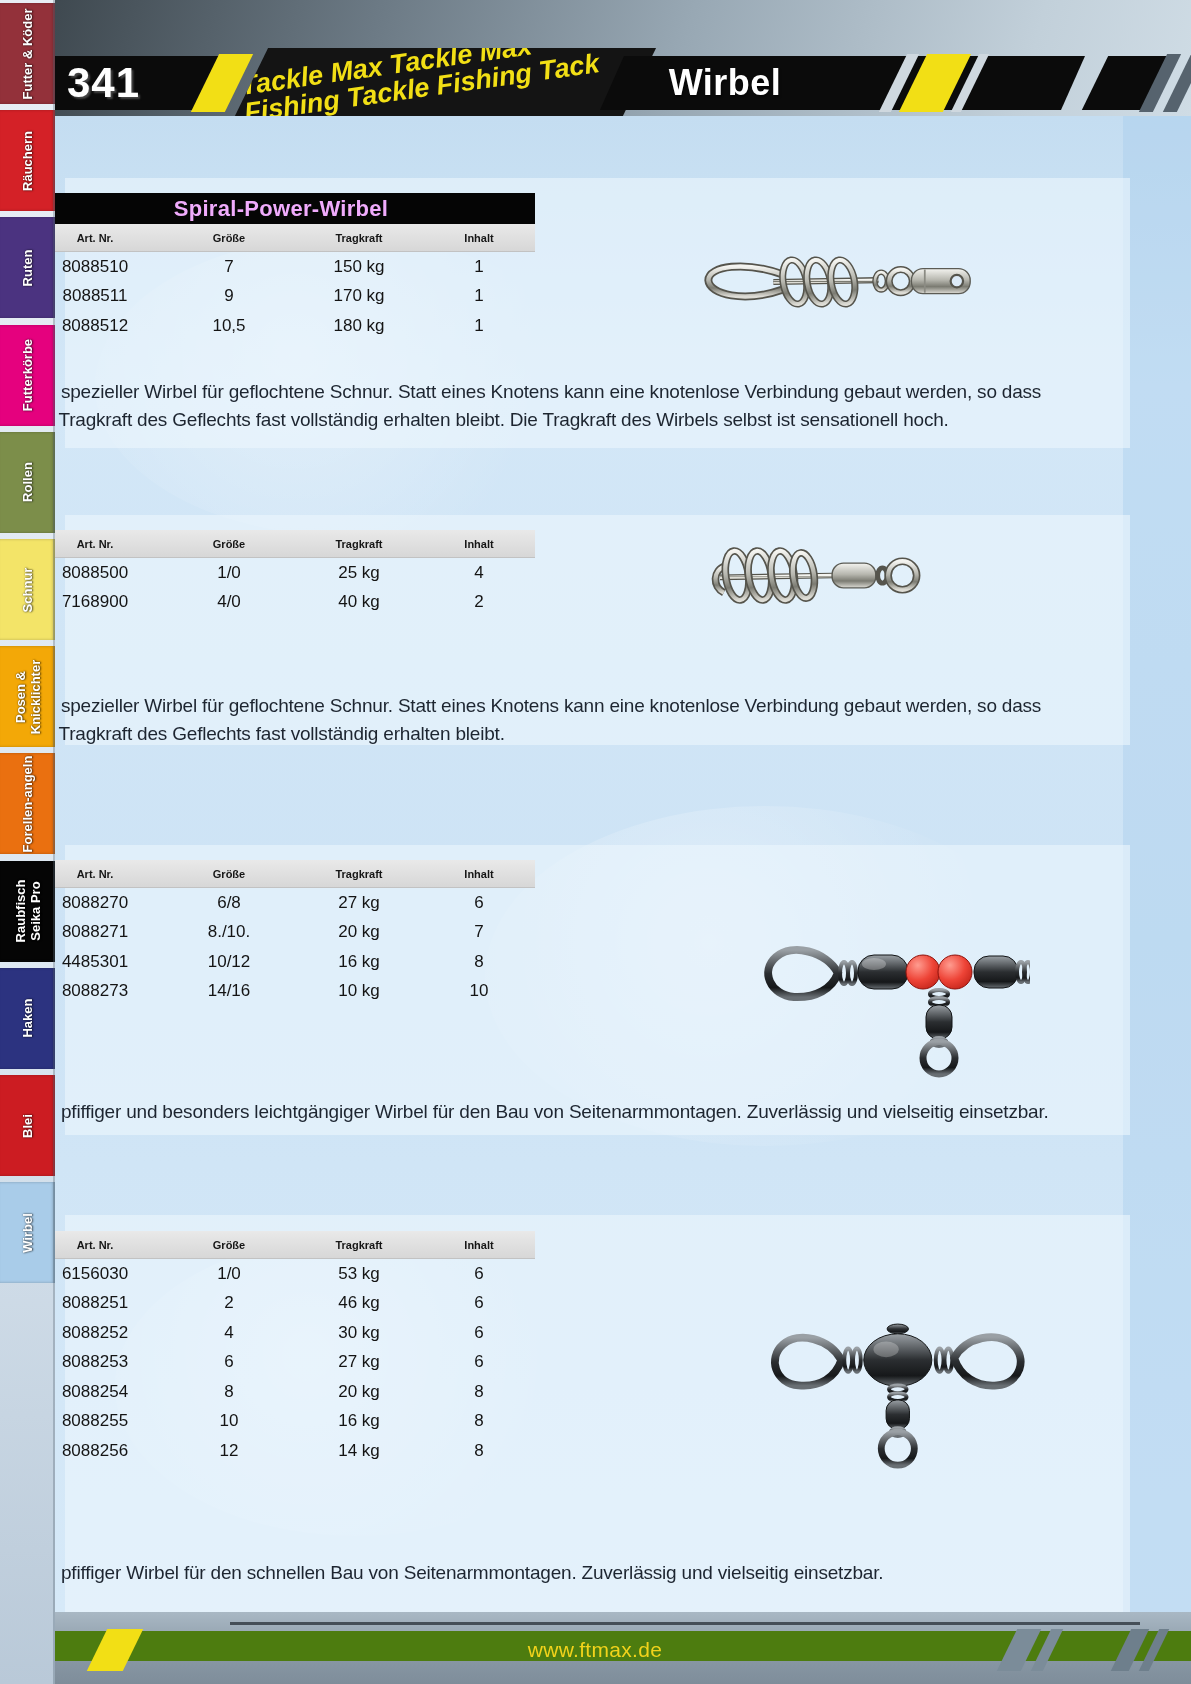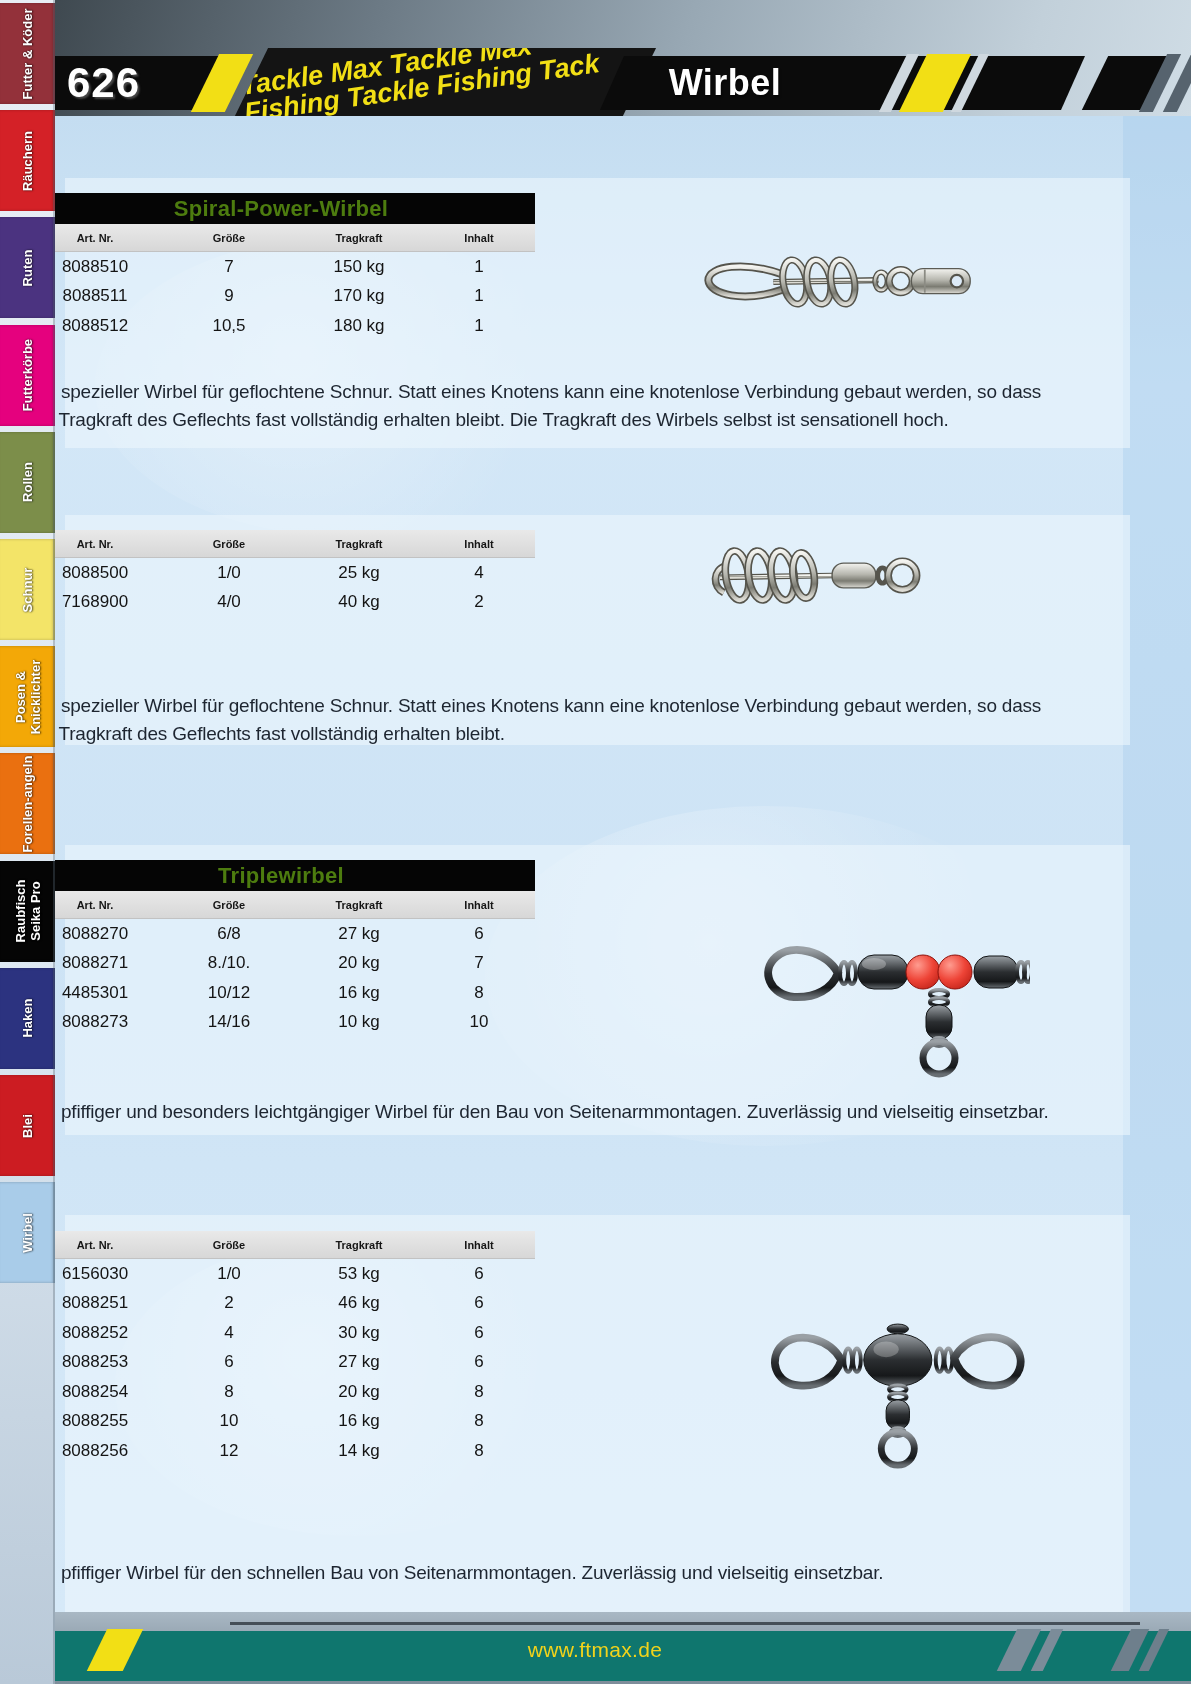--- a/index.html
+++ b/index.html
@@ -39,39 +39,39 @@
   .hdr-underline{position:absolute; left:285px; top:125px; width:905px; height:3px; background:#55606a;}
 
   
   .content{position:absolute; left:55px; top:116px; width:1136px; height:1496px;
     background:linear-gradient(180deg,#c4ddf1 0%,#d3e7f7 18%,#cde3f5 55%,#d6e9f8 100%);}
   .content .swirl{position:absolute; border-radius:50%; background:radial-gradient(circle at 40% 40%, rgba(255,255,255,.35), rgba(255,255,255,0) 70%);}
   .panel{position:absolute; left:10px; width:1065px; background:rgba(237,247,253,.6);}
   .right-strip{position:absolute; right:0; top:0; width:68px; height:100%; background:rgba(160,200,235,.35);}
 
   .section{position:absolute; left:27px; width:1060px;}
-  .ttl{width:508px; height:31px; background:#050505; color:#4d7c0f; display:flex; align-items:center;
+  .ttl{width:508px; height:31px; background:#050505; color:#f0abfc; display:flex; align-items:center;
     justify-content:center; font-size:22px; font-weight:bold; letter-spacing:.3px;}
   .thead{width:508px; height:27px; display:flex; align-items:center;
     background:linear-gradient(180deg,#e9e9e9,#d7d7d7); border-bottom:1px solid #c2c2c2;}
   .thead span{font-size:11px; font-weight:bold; color:#161616; text-align:center;}
   .trows{width:508px;}
   .trow{display:flex; align-items:center; height:29.5px;}
   .tcell{font-size:17px; color:#141414; text-align:center;}
   .c0{width:136px;} .c1{width:132px;} .c2{width:128px;} .c3{width:112px;}
   .desc{position:absolute; left:2px; width:1030px; font-size:19px; line-height:1.45;
     color:#1d2530; letter-spacing:-0.2px;}
 
   .prod-img{position:absolute; z-index:2;}
 
   
   .bottom-band{position:absolute; left:55px; top:1612px; width:1136px; height:72px;
     background:linear-gradient(180deg,#a9b8c4 0%,#8b9aa7 55%,#7e8d9a 100%);}
   .footer-line{position:absolute; left:230px; top:1622px; width:910px; height:3px; background:#454f58;}
-  .footer-bar{position:absolute; left:55px; top:1631px; width:1136px; height:50px; background:#0f766e;}
+  .footer-bar{position:absolute; left:55px; top:1631px; width:1136px; height:30px; background:#4d7c0f;}
   .footer-url{position:absolute; left:0; top:0; width:100%; height:38px; display:flex; align-items:center;
     justify-content:center; padding-right:56px; box-sizing:border-box;
     color:#f2d31b; font-size:21px; letter-spacing:.3px;}
   .fstripe{position:absolute; top:-2px; height:42px; transform:skewX(-26deg);}
 </style>
 </head>
 <body>
 
 <div class="page">
 
@@ -111,21 +111,21 @@
       <div class="tab" style="top: 1075px; background: rgb(204, 28, 34);">
         <div class="tab-label">Blei</div>
       </div>
       <div class="tab" style="top: 1182.2px; background: rgb(169, 204, 233);">
         <div class="tab-label">Wirbel</div>
       </div>
     </aside>
 
   <div class="hdr">
     <div class="blk pagenum-seg">
-      <span class="pagenum">626</span>
+      <span class="pagenum">341</span>
     </div>
     <div class="stripe" style="left:150px; width:34px; background:#f2df15;"></div>
     <div class="brand-seg">
       <div class="brand-text">
         <div>Tackle Max Tackle Max</div>
         <div>Fishing Tackle Fishing Tack</div>
       </div>
     </div>
     <div class="blk title-seg"></div>
     <div class="blk end-seg"></div>
@@ -198,21 +198,20 @@
           <span class="tcell c0">7168900</span>
           <span class="tcell c1">4/0</span>
           <span class="tcell c2">40 kg</span>
           <span class="tcell c3">2</span>
         </div>
       </div>
     <div class="desc" style="top:162px;">Ein spezieller Wirbel für geflochtene Schnur. Statt eines Knotens kann eine knotenlose Verbindung gebaut werden, so dass die Tragkraft des Geflechts fast vollständig erhalten bleibt.</div>
   </section>
 
   <section class="section" style="top:860px; height:280px;">
-    <div class="ttl">Triplewirbel</div>
     <div class="thead">
       <span class="c0">Art. Nr.</span>
       <span class="c1">Größe</span>
       <span class="c2">Tragkraft</span>
       <span class="c3">Inhalt</span>
     </div>
     <div class="trows">
         <div class="trow">
           <span class="tcell c0">8088270</span>
           <span class="tcell c1">6/8</span>

